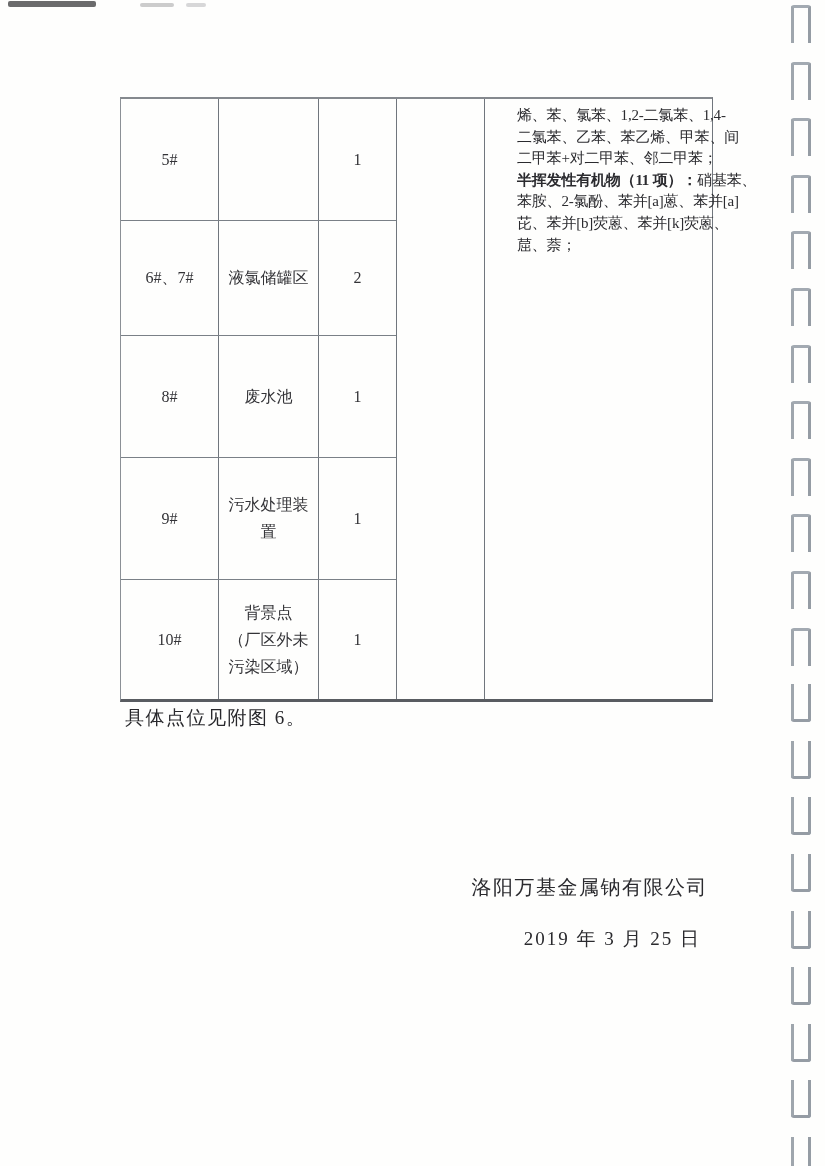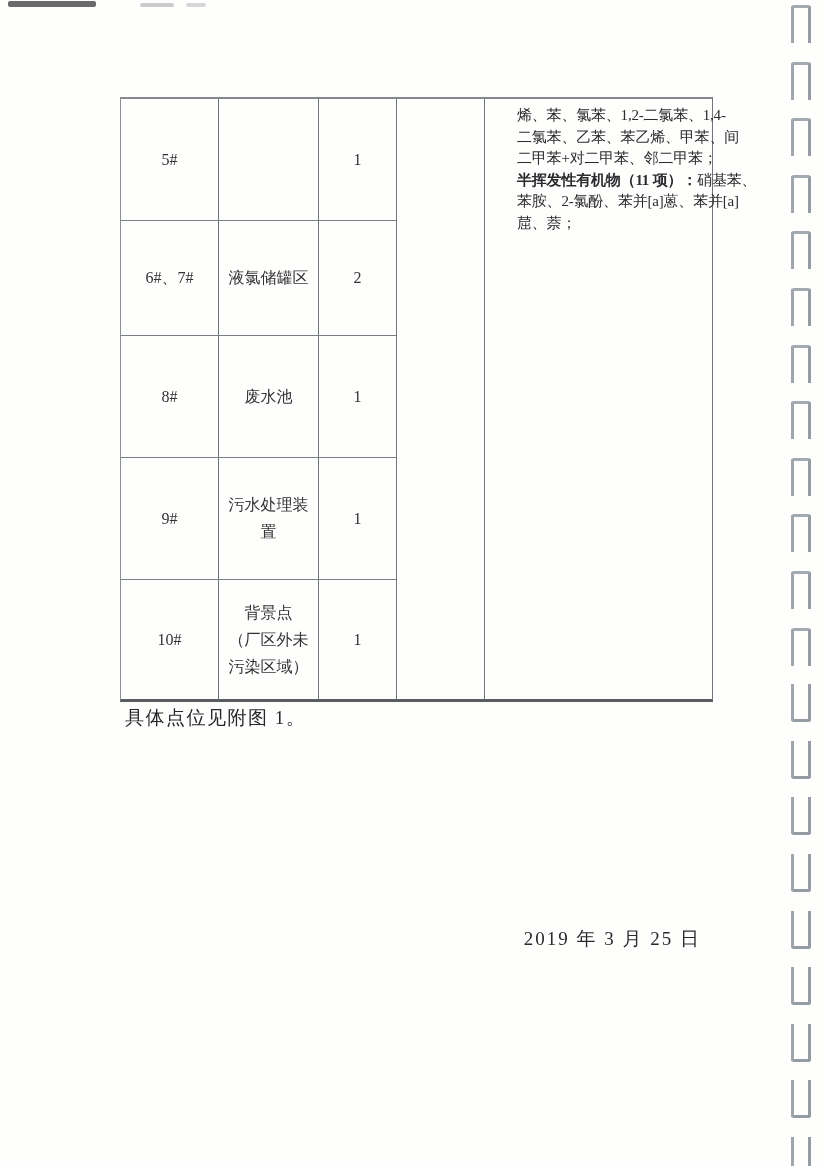--- a/index.html
+++ b/index.html
@@ -124,26 +124,28 @@
     <div class="cell col-count row-5">1</div>
 
     <div class="analytes">
       <div class="an-line">烯、苯、氯苯、1,2-二氯苯、1,4-</div>
       <div class="an-line">二氯苯、乙苯、苯乙烯、甲苯、间</div>
       <div class="an-line">二甲苯+对二甲苯、邻二甲苯；</div>
       <div class="an-line">
         <span class="an-bold">半挥发性有机物（11 项）：</span><span>硝基苯、</span>
       </div>
       <div class="an-line">苯胺、2-氯酚、苯并[a]蒽、苯并[a]</div>
+      <div class="an-line">芘、苯并[b]荧蒽、苯并[k]荧蒽、</div>
       <div class="an-line">䓛、萘；</div>
     </div>
   </div>
 
-  <div class="note">具体点位见附图 1。</div>
+  <div class="note">具体点位见附图 6。</div>
 
+  <div class="company">洛阳万基金属钠有限公司</div>
   <div class="sign-date">2019 年 3 月 25 日</div>
 
   <div>
       <div class="bind-mark cap-top" style="top: 5px;"></div>
       <div class="bind-mark cap-top" style="top: 61.6px;"></div>
       <div class="bind-mark cap-top" style="top: 118.2px;"></div>
       <div class="bind-mark cap-top" style="top: 174.8px;"></div>
       <div class="bind-mark cap-top" style="top: 231.4px;"></div>
       <div class="bind-mark cap-top" style="top: 288px;"></div>
       <div class="bind-mark cap-top" style="top: 344.6px;"></div>

